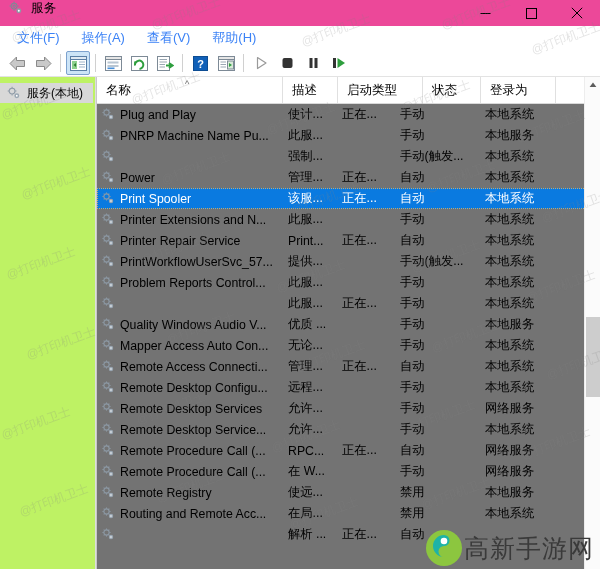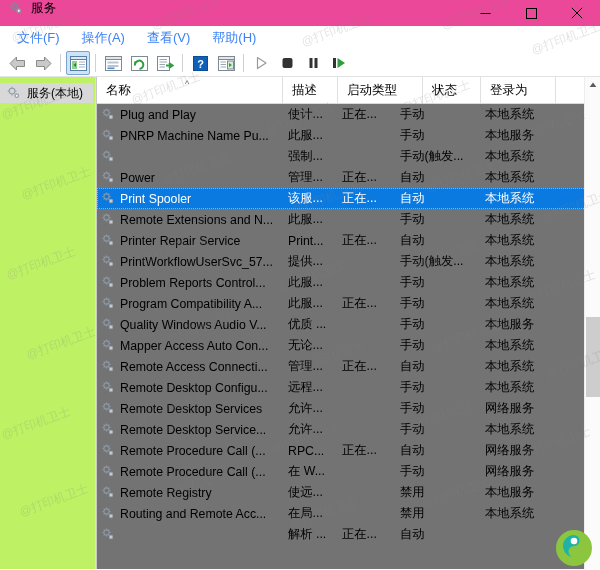--- a/index.html
+++ b/index.html
@@ -482,21 +482,21 @@
                     <line x1="1.7" y1="6.3" x2="3" y2="6.3"></line>
                     <line x1="9.6" y1="6.3" x2="10.9" y2="6.3"></line>
                     <line x1="3.1" y1="3.1" x2="4" y2="4"></line>
                     <line x1="8.6" y1="8.6" x2="9.5" y2="9.5"></line>
                     <line x1="9.5" y1="3.1" x2="8.6" y2="4"></line>
                     <line x1="4" y1="8.6" x2="3.1" y2="9.5"></line>
                   </g>
                   <circle cx="11.4" cy="11.4" r="2.5" fill="#9aa7b3"></circle>
                   <circle cx="11.4" cy="11.4" r="0.9" fill="#fff"></circle>
                 </svg></span>
-              <span class="nm">Remote Extensions and N...</span>
+              <span class="nm">Printer Extensions and N...</span>
             </div>
             <div class="cell c-desc">此服...</div>
             <div class="cell c-status"></div>
             <div class="cell c-startup">手动</div>
             <div class="cell c-logon">本地系统</div>
           </div>
           <div class="row">
             <div class="cell c-name">
               <span class="gearwrap"><svg viewBox="0 0 16 16" width="14" height="14">
                   <g fill="none" stroke="#8d9aa6" stroke-width="1.2">
@@ -586,21 +586,20 @@
                     <line x1="1.7" y1="6.3" x2="3" y2="6.3"></line>
                     <line x1="9.6" y1="6.3" x2="10.9" y2="6.3"></line>
                     <line x1="3.1" y1="3.1" x2="4" y2="4"></line>
                     <line x1="8.6" y1="8.6" x2="9.5" y2="9.5"></line>
                     <line x1="9.5" y1="3.1" x2="8.6" y2="4"></line>
                     <line x1="4" y1="8.6" x2="3.1" y2="9.5"></line>
                   </g>
                   <circle cx="11.4" cy="11.4" r="2.5" fill="#9aa7b3"></circle>
                   <circle cx="11.4" cy="11.4" r="0.9" fill="#fff"></circle>
                 </svg></span>
-              <span class="nm">Program Compatibility A...</span>
             </div>
             <div class="cell c-desc">此服...</div>
             <div class="cell c-status">正在...</div>
             <div class="cell c-startup">手动</div>
             <div class="cell c-logon">本地系统</div>
           </div>
           <div class="row">
             <div class="cell c-name">
               <span class="gearwrap"><svg viewBox="0 0 16 16" width="14" height="14">
                   <g fill="none" stroke="#8d9aa6" stroke-width="1.2">
@@ -939,15 +938,16 @@
       <div class="wm" style="left: 288px; top: 505px;">@打印机卫士</div>
       <div class="wm" style="left: 420px; top: 485px;">@打印机卫士</div>
     </div>
 
   <div class="brand">
     <svg width="40" height="40" viewBox="0 0 40 40">
       <circle cx="20" cy="20" r="18" fill="#8cc63f"></circle>
       <path d="M20 7 a5.5 5.5 0 0 1 0 11 a5.5 5.5 0 0 0 0 11 a11 11 0 0 1 0 -22 Z" fill="#1fb3a6"></path>
       <circle cx="20" cy="13" r="3.3" fill="#ffffff"></circle>
     </svg>
+    <span class="brand-txt">高新手游网</span>
   </div>
 
 </div>
 
 </body></html>

